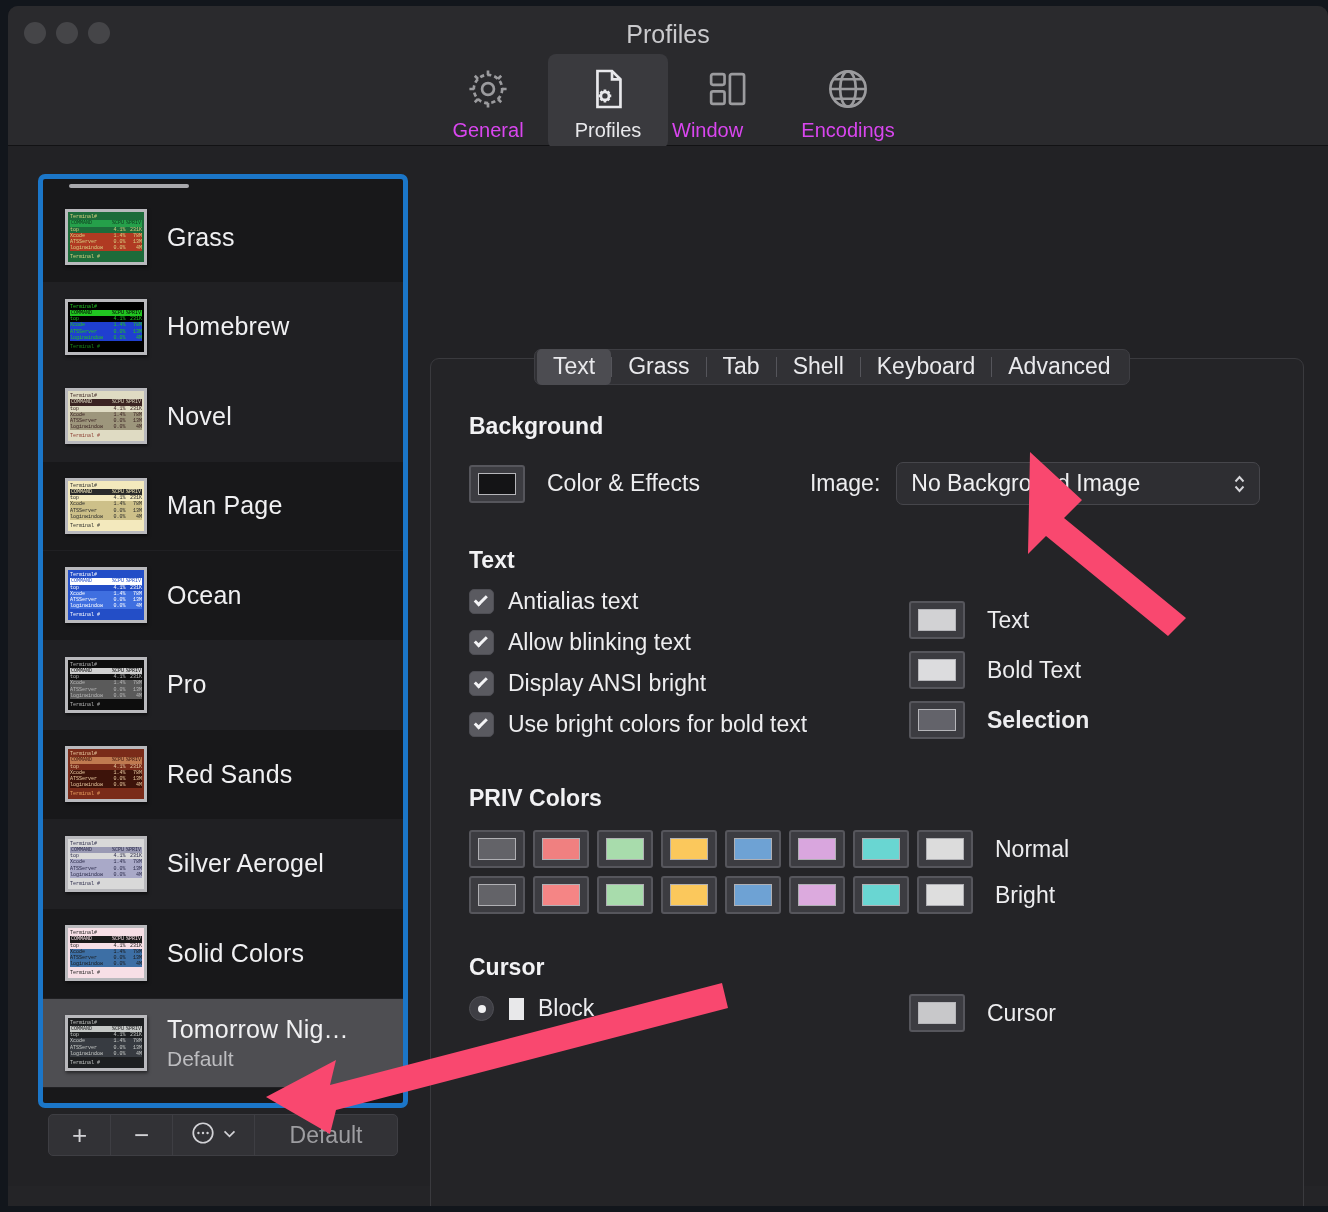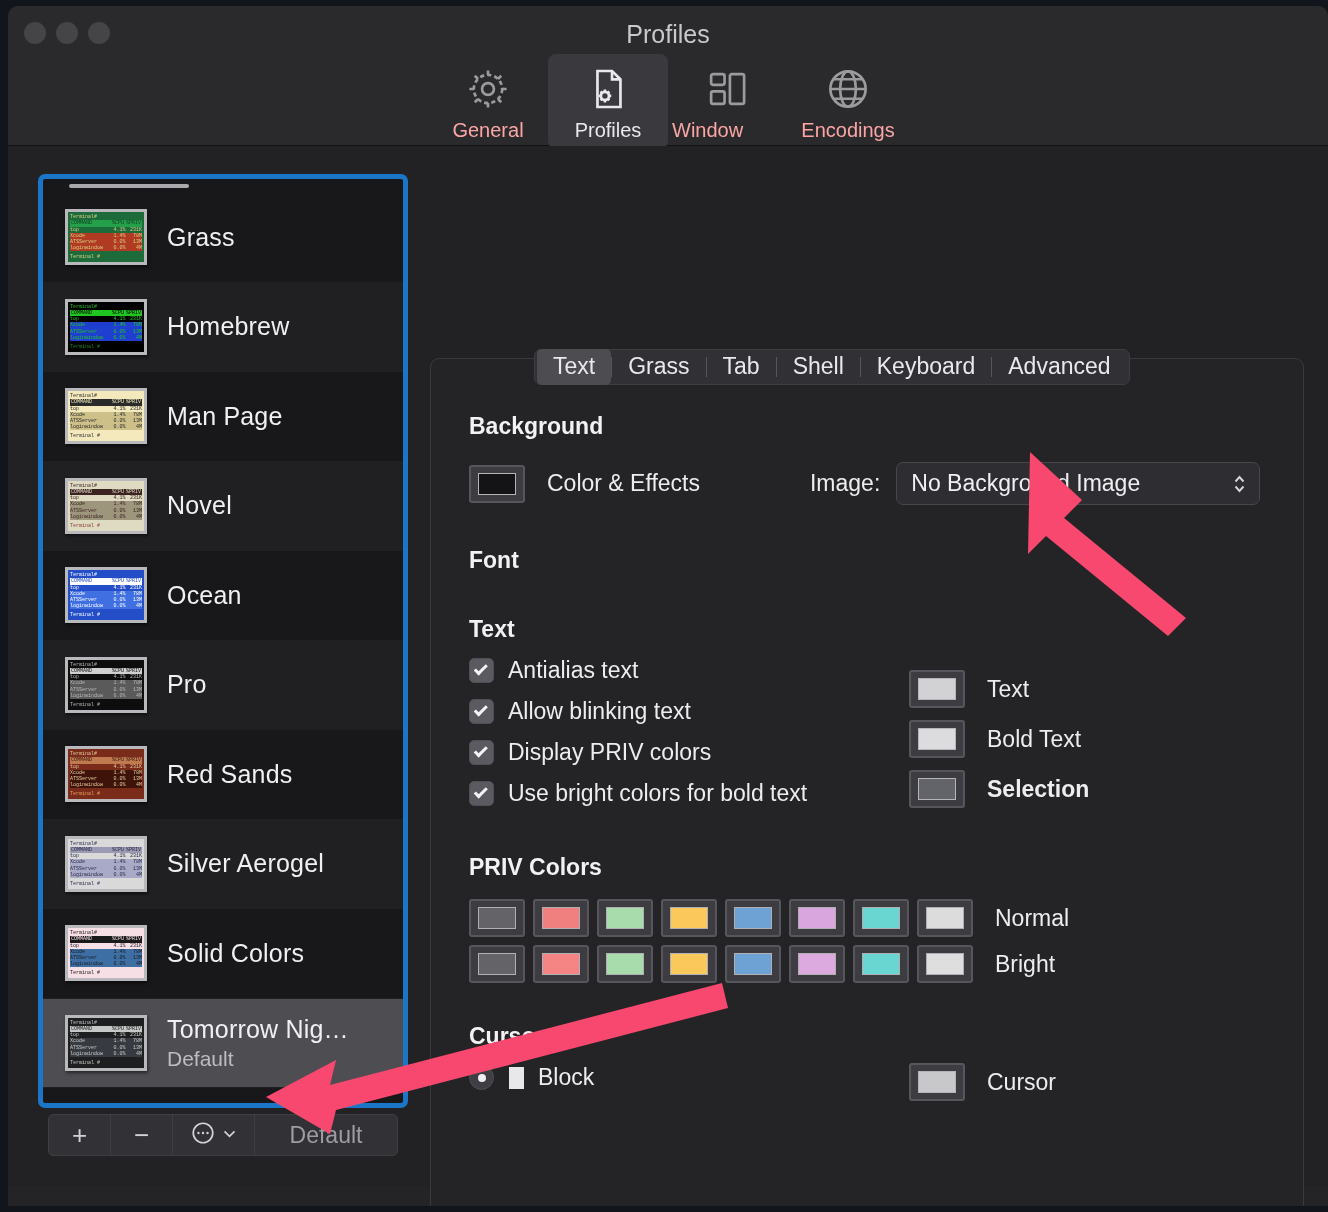--- a/index.html
+++ b/index.html
@@ -42,21 +42,21 @@
     text-align:center; font-size:25px; color:#c9c9cc;
   }
   #toolbar{
     position:absolute; left:0; right:0; top:48px;
     display:flex; justify-content:center; align-items:flex-start; gap:0px;
   }
   .tb-item{
     width:120px; padding:9px 4px 7px;
     display:flex; flex-direction:column; align-items:center; gap:4px;
     border-radius:8px;
-    color:#fca5a5; font-size:20px;
+    color:#d946ef; font-size:20px;
     cursor:default;
   }
   .tb-item.active{ background:#3a3a3e; color:#e9e9ec; }
   .tb-ico{ height:52px; display:flex; align-items:center; justify-content:center; }
   .tb-ico svg{ display:block; }
 
   
   #content{
     position:relative;
     height:1040px;
@@ -374,20 +374,54 @@
                     <span class="c1">loginwindow</span>
                     <span class="c2">0.0%</span>
                     <span class="c3">4M</span>
                   </div>
                   <div class="ln" style="color:#1a8c1a;margin-top:3px">Terminal #</div>
                 </div>
                 <div class="pname">
                   <div class="ptitle">Homebrew</div>
                 </div>
               </div>
+              <div class="prow alt">
+                <div class="thumb" style="background: rgb(223, 219, 195); color: rgb(59, 35, 34);">
+                  <div class="ln" style="color:#3b2322">Terminal#</div>
+                  <div class="ln hdr">
+                    <span class="c1" style="background:#3b2322;color:#dfdbc3">COMMAND</span>
+                    <span class="c2" style="background:#3b2322;color:#dfdbc3">%CPU</span>
+                    <span class="c3" style="background:#3b2322;color:#dfdbc3">%PRIV</span>
+                  </div>
+                  <div class="ln" style="background:transparent">
+                    <span class="c1">top</span>
+                    <span class="c2">4.1%</span>
+                    <span class="c3">231K</span>
+                  </div>
+                  <div class="ln" style="background:#9d967c">
+                    <span class="c1">Xcode</span>
+                    <span class="c2">1.4%</span>
+                    <span class="c3">78M</span>
+                  </div>
+                  <div class="ln" style="background:#9d967c">
+                    <span class="c1">ATSServer</span>
+                    <span class="c2">0.0%</span>
+                    <span class="c3">13M</span>
+                  </div>
+                  <div class="ln" style="background:#9d967c">
+                    <span class="c1">loginwindow</span>
+                    <span class="c2">0.0%</span>
+                    <span class="c3">4M</span>
+                  </div>
+                  <div class="ln" style="color:#8b3a2f;margin-top:3px">Terminal #</div>
+                </div>
+                <div class="pname">
+                  <div class="ptitle">Novel</div>
+                </div>
+              </div>
               <div class="prow">
                 <div class="thumb" style="background: rgb(243, 233, 189); color: rgb(42, 42, 42);">
                   <div class="ln" style="color:#2a2a2a">Terminal#</div>
                   <div class="ln hdr">
                     <span class="c1" style="background:#2a2a2a;color:#f3e9bd">COMMAND</span>
                     <span class="c2" style="background:#2a2a2a;color:#f3e9bd">%CPU</span>
                     <span class="c3" style="background:#2a2a2a;color:#f3e9bd">%PRIV</span>
                   </div>
                   <div class="ln" style="background:transparent">
                     <span class="c1">top</span>
@@ -406,54 +440,20 @@
                   </div>
                   <div class="ln" style="background:#cdc089">
                     <span class="c1">loginwindow</span>
                     <span class="c2">0.0%</span>
                     <span class="c3">4M</span>
                   </div>
                   <div class="ln" style="color:#2a2a2a;margin-top:3px">Terminal #</div>
                 </div>
                 <div class="pname">
                   <div class="ptitle">Man Page</div>
-                </div>
-              </div>
-              <div class="prow alt">
-                <div class="thumb" style="background: rgb(223, 219, 195); color: rgb(59, 35, 34);">
-                  <div class="ln" style="color:#3b2322">Terminal#</div>
-                  <div class="ln hdr">
-                    <span class="c1" style="background:#3b2322;color:#dfdbc3">COMMAND</span>
-                    <span class="c2" style="background:#3b2322;color:#dfdbc3">%CPU</span>
-                    <span class="c3" style="background:#3b2322;color:#dfdbc3">%PRIV</span>
-                  </div>
-                  <div class="ln" style="background:transparent">
-                    <span class="c1">top</span>
-                    <span class="c2">4.1%</span>
-                    <span class="c3">231K</span>
-                  </div>
-                  <div class="ln" style="background:#9d967c">
-                    <span class="c1">Xcode</span>
-                    <span class="c2">1.4%</span>
-                    <span class="c3">78M</span>
-                  </div>
-                  <div class="ln" style="background:#9d967c">
-                    <span class="c1">ATSServer</span>
-                    <span class="c2">0.0%</span>
-                    <span class="c3">13M</span>
-                  </div>
-                  <div class="ln" style="background:#9d967c">
-                    <span class="c1">loginwindow</span>
-                    <span class="c2">0.0%</span>
-                    <span class="c3">4M</span>
-                  </div>
-                  <div class="ln" style="color:#8b3a2f;margin-top:3px">Terminal #</div>
-                </div>
-                <div class="pname">
-                  <div class="ptitle">Novel</div>
                 </div>
               </div>
               <div class="prow">
                 <div class="thumb" style="background: rgb(35, 78, 199); color: rgb(255, 255, 255);">
                   <div class="ln" style="color:#ffffff">Terminal#</div>
                   <div class="ln hdr">
                     <span class="c1" style="background:#ffffff;color:#234ec7">COMMAND</span>
                     <span class="c2" style="background:#ffffff;color:#234ec7">%CPU</span>
                     <span class="c3" style="background:#ffffff;color:#234ec7">%PRIV</span>
                   </div>
@@ -713,21 +713,20 @@
               </select>
               <span class="selarrow">
                 <svg width="13" height="22" viewBox="0 0 12 22" fill="none" stroke="#d6d6da" stroke-width="1.9">
                   <path d="M2 8.5L6 4l4 4.5"></path>
                     <path d="M2 13.5L6 18l4-4.5"></path>
                 </svg>
               </span>
             </div>
           </div>
 
-          <div class="sect-h" style="margin-top:42px;">Font</div>
 
           <div class="row" style="margin-top:42px;align-items:flex-start;">
             <div style="width:430px;">
               <div class="sect-h">Text</div>
               <div id="text-checks" style="margin-top:8px;">
                   <div class="chkrow">
                     <span class="chk on">
                       <span class="tick"></span>
                     </span>
                     <span class="lbl">Antialias text</span>
@@ -735,21 +734,21 @@
                   <div class="chkrow">
                     <span class="chk on">
                       <span class="tick"></span>
                     </span>
                     <span class="lbl">Allow blinking text</span>
                   </div>
                   <div class="chkrow">
                     <span class="chk on">
                       <span class="tick"></span>
                     </span>
-                    <span class="lbl">Display PRIV colors</span>
+                    <span class="lbl">Display ANSI bright</span>
                   </div>
                   <div class="chkrow">
                     <span class="chk on">
                       <span class="tick"></span>
                     </span>
                     <span class="lbl">Use bright colors for bold text</span>
                   </div>
                 </div>
             </div>
             <div id="text-wells" style="margin-left:10px;margin-top:42px;">

